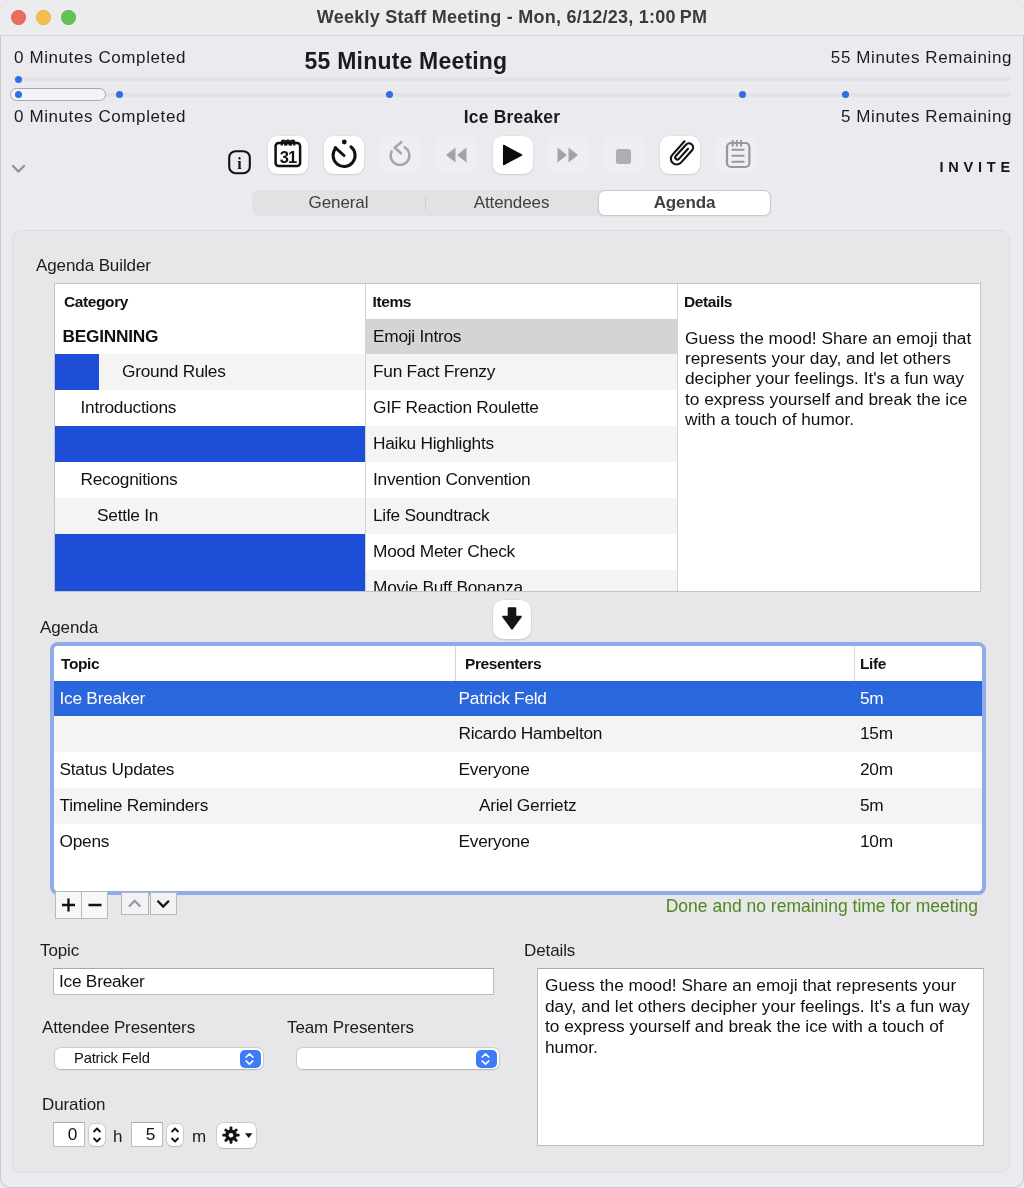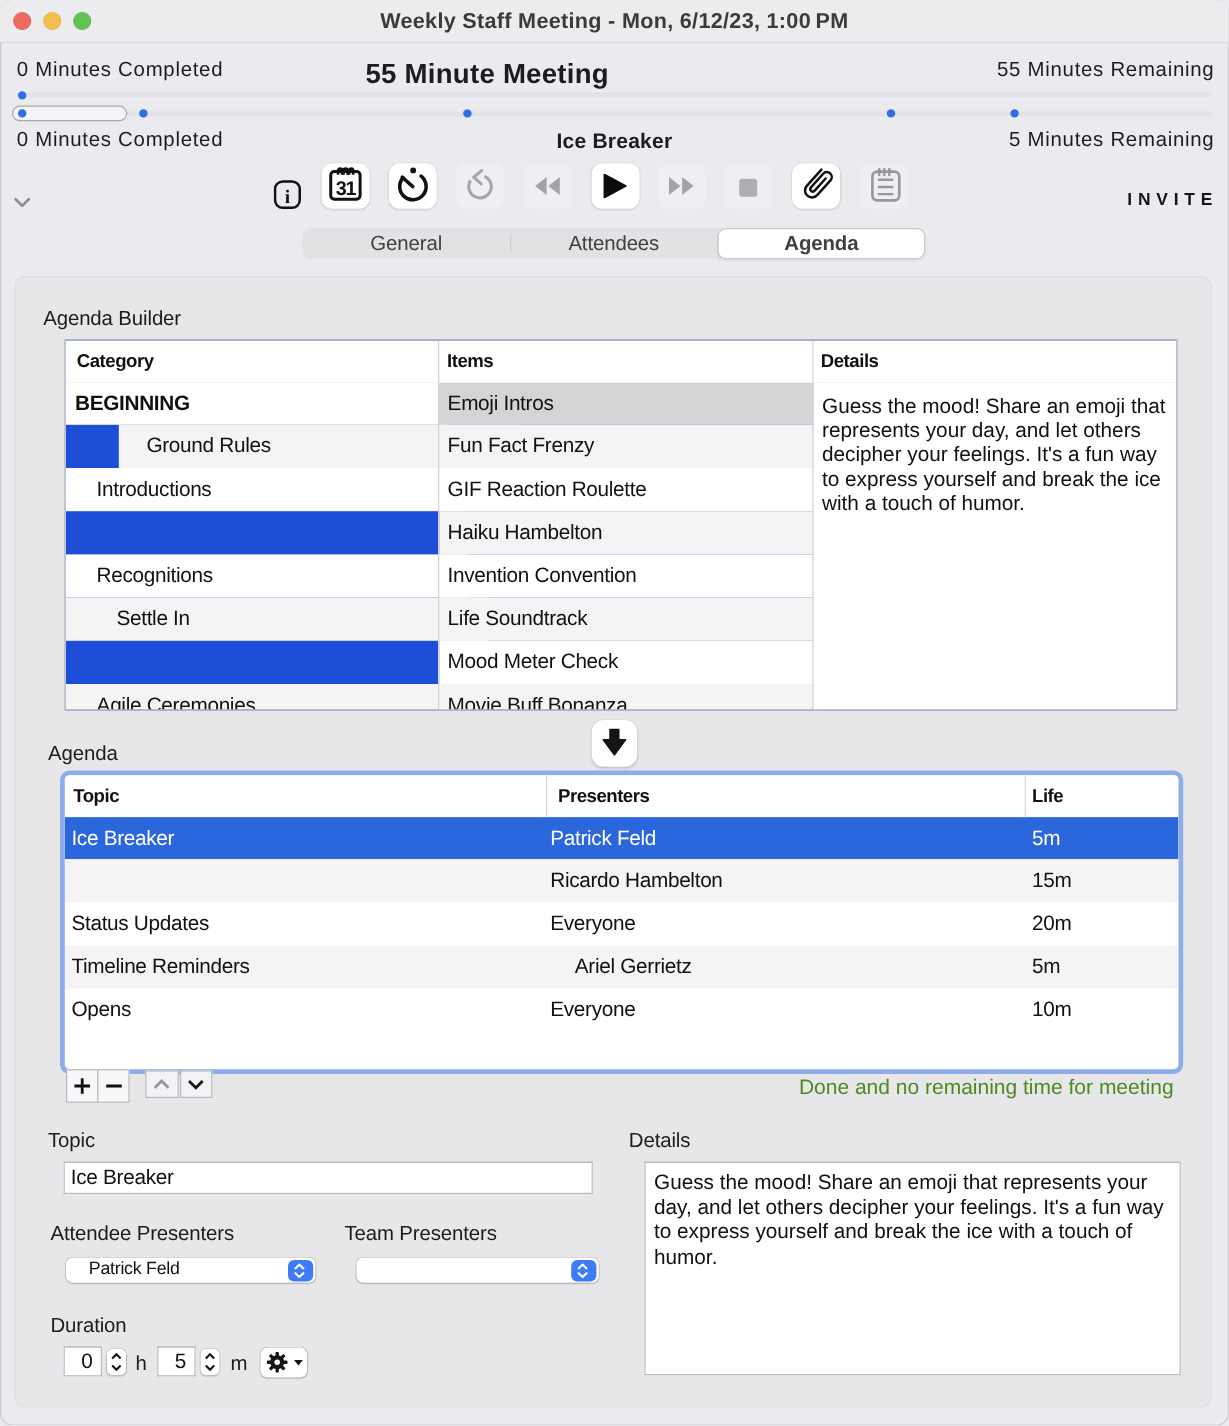--- a/index.html
+++ b/index.html
@@ -185,35 +185,34 @@
         </div>
         <div class="brow" style="top: 35.9px;">
           <div class="bcell" style="left: 0px; width: 310px; background: rgb(244, 244, 245); padding-left: 23px; margin-left: 44px;">Ground Rules</div>
           <div class="bcell" style="left: 311px; width: 310.5px; background: rgb(244, 244, 245); padding-left: 7px;">Fun Fact Frenzy</div>
         </div>
         <div class="brow" style="top: 71.8px;">
           <div class="bcell" style="left: 0px; width: 310px; background: rgb(255, 255, 255); padding-left: 25.5px;">Introductions</div>
           <div class="bcell" style="left: 311px; width: 310.5px; background: rgb(255, 255, 255); padding-left: 7px;">GIF Reaction Roulette</div>
         </div>
         <div class="brow" style="top: 107.7px;">
-          <div class="bcell" style="left: 311px; width: 310.5px; background: rgb(244, 244, 245); padding-left: 7px;">Haiku Hambelton</div>
+          <div class="bcell" style="left: 311px; width: 310.5px; background: rgb(244, 244, 245); padding-left: 7px;">Haiku Highlights</div>
         </div>
         <div class="brow" style="top: 143.6px;">
           <div class="bcell" style="left: 0px; width: 310px; background: rgb(255, 255, 255); padding-left: 25.5px;">Recognitions</div>
           <div class="bcell" style="left: 311px; width: 310.5px; background: rgb(255, 255, 255); padding-left: 7px;">Invention Convention</div>
         </div>
         <div class="brow" style="top: 179.5px;">
           <div class="bcell" style="left: 0px; width: 310px; background: rgb(244, 244, 245); padding-left: 42px;">Settle In</div>
           <div class="bcell" style="left: 311px; width: 310.5px; background: rgb(244, 244, 245); padding-left: 7px;">Life Soundtrack</div>
         </div>
         <div class="brow" style="top: 215.4px;">
           <div class="bcell" style="left: 311px; width: 310.5px; background: rgb(255, 255, 255); padding-left: 7px;">Mood Meter Check</div>
         </div>
         <div class="brow" style="top: 251.3px;">
-          <div class="bcell" style="left: 0px; width: 310px; background: rgb(244, 244, 245); padding-left: 25.5px;">Agile Ceremonies</div>
           <div class="bcell" style="left: 311px; width: 310.5px; background: rgb(244, 244, 245); padding-left: 7px;">Movie Buff Bonanza</div>
         </div>
       </div>
 
     <div style="position:absolute;left:622.5px;top:34.5px;width:302px;height:274px;background:#fff;">
       <div style="position:absolute;left:7.5px;top:9px;width:296px;font-size:17.3px;line-height:20.4px;color:#111;letter-spacing:0px;white-space:nowrap;">
         Guess the mood! Share an emoji that<br>represents your day, and let others<br>decipher your feelings. It's a fun way<br>to express yourself and break the ice<br>with a touch of humor.
       </div>
     </div>
   </div>

